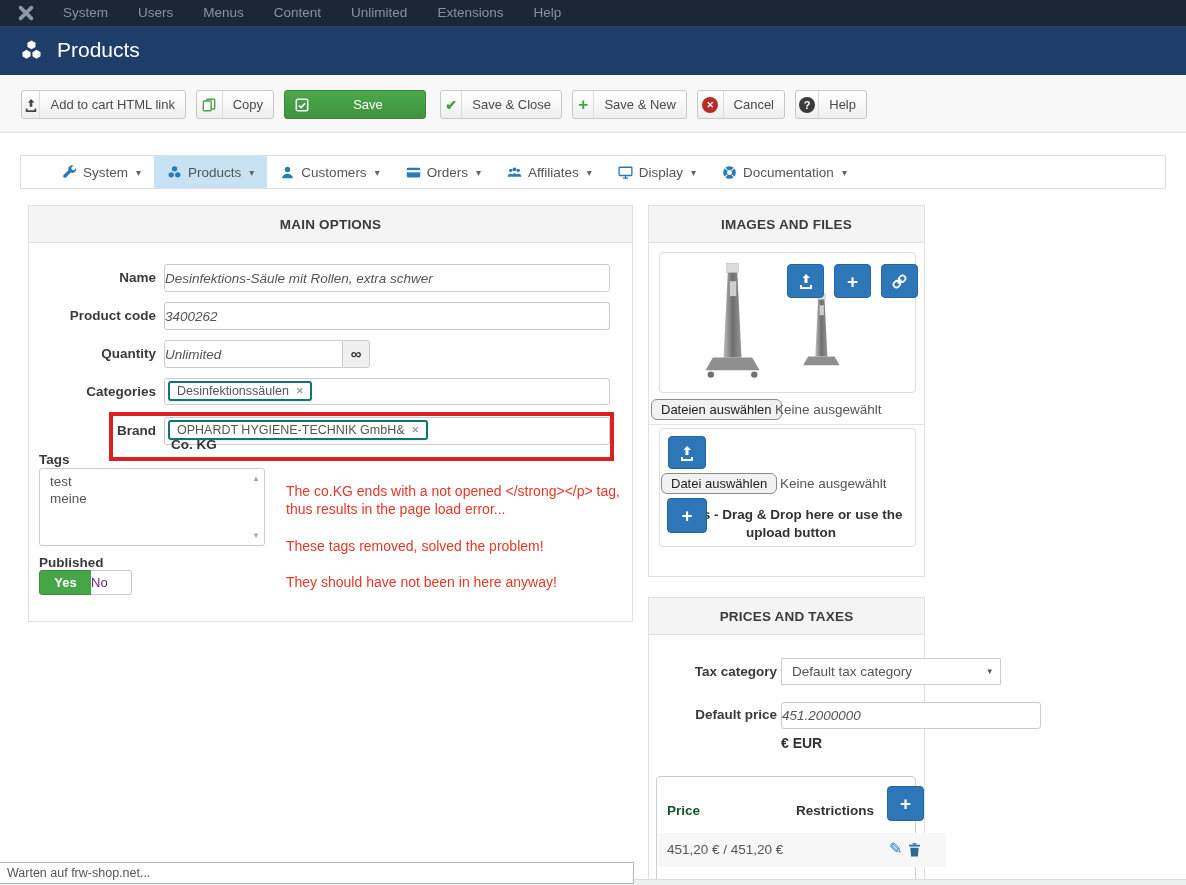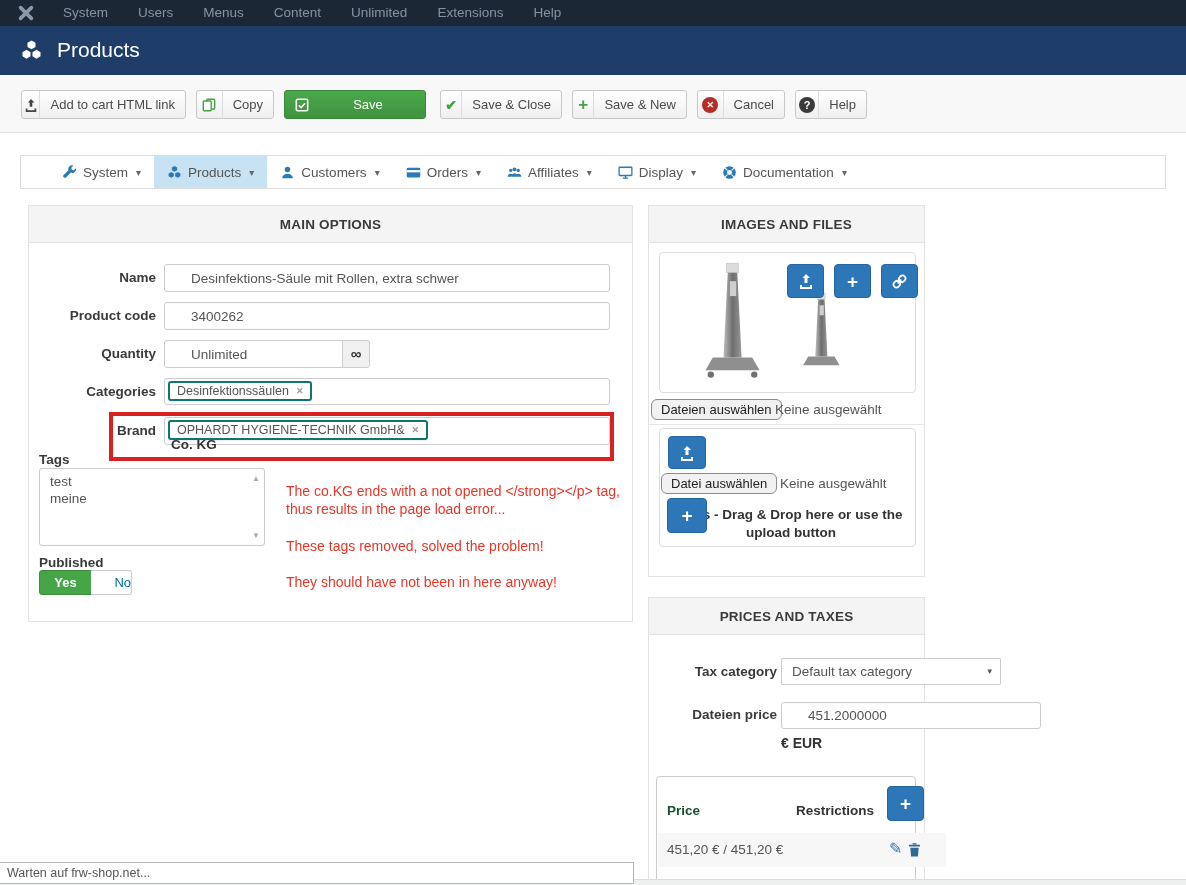--- a/index.html
+++ b/index.html
@@ -46,21 +46,21 @@
   
   .panel { position:absolute; background:#fff; border:1px solid #e2e2e2; }
   .panel h2 { height:37px; background:#f4f4f4; border-bottom:1px solid #e2e2e2; text-align:center; line-height:37px;
               font-size:13.5px; color:#3a3a3a; font-weight:bold; letter-spacing:0.2px; }
   #main-options { left:28px; top:205px; width:605px; height:417px; }
   #images-files { left:648px; top:205px; width:277px; height:372px; }
   #prices-taxes { left:648px; top:597px; width:277px; height:289px; border-bottom:none; }
 
   .flabel { position:absolute; left:0; width:127px; text-align:right; font-size:13.5px; font-weight:bold; color:#3a3a3a; }
   .tinput { position:absolute; height:28px; border:1px solid #ccc; border-radius:3px; background:#fff;
-            font-family:inherit; font-size:13.5px; color:#555; padding:0 26px; }
+            font-family:inherit; font-size:13.5px; color:#555; padding:0 0;font-style:italic; }
 
   #lbl-name{top:64px} #inp-name{left:135px; top:58px; width:446px;}
   #lbl-code{top:102px} #inp-code{left:135px; top:96px; width:446px;}
   #lbl-qty{top:140px}  #inp-qty{left:135px; top:134px; width:179px; border-radius:3px 0 0 3px;}
   #btn-inf{position:absolute; left:313px; top:134px; width:28px; height:28px; background:#f0f0f0; border:1px solid #ccc;
            border-radius:0 3px 3px 0; text-align:center; line-height:26px; font-size:15px; font-weight:bold; color:#333; cursor:pointer;}
   #lbl-cat{top:178px}  #cat-box{position:absolute; left:135px; top:172px; width:446px; height:27px; border:1px solid #ccc; border-radius:3px; background:#fff;}
   #lbl-brand{top:217px} #brand-box{position:absolute; left:135px; top:211px; width:446px; height:28px; border:1px solid #ccc; border-radius:3px; background:#fff;}
   .chip { display:inline-flex; align-items:center; gap:7px; border:2px solid #0f766e; border-radius:3px; background:#fff;
           box-shadow:0 1px 1px rgba(0,0,0,0.07); padding:1px 7px; font-size:12.5px; color:#555; margin:2px 0 0 3px; white-space:nowrap; }
@@ -75,21 +75,21 @@
   .scr { position:absolute; right:4px; font-size:8px; color:#aaa; }
   .scr.up{ top:5px; } .scr.down{ bottom:5px; }
 
   .note { position:absolute; left:257px; width:352px; color:#e5372a; font-size:14px; line-height:18px; }
   #note-1{top:276px} #note-2{top:331px} #note-3{top:367px}
 
   #lbl-pub { position:absolute; left:10px; top:349px; font-size:13.5px; font-weight:bold; color:#3a3a3a; }
   #pub-yes { position:absolute; left:10px; top:364px; width:53px; height:25px; background:#46a546; border:1px solid #3c8c3c;
              border-radius:3px 0 0 3px; color:#fff; font-size:13px; font-weight:bold; text-align:center; line-height:23px; cursor:pointer; }
   #pub-no  { position:absolute; left:62px; top:364px; width:41px; height:25px; background:#fff; border:1px solid #ccc; border-left:none;
-             border-radius:0 3px 3px 0; color:#0369a1; font-size:13px; text-align:right; line-height:23px; cursor:pointer; }
+             border-radius:0 3px 3px 0; color:#701a75; font-size:13px; text-align:left; line-height:23px; cursor:pointer; }
 
   
   #img-box { position:absolute; left:10px; top:46px; width:257px; height:141px; border:1px solid #ddd; border-radius:4px; background:#fff; }
   #img-box svg.product { position:absolute; z-index:1; }
   #prod-col-1 { left:36px; top:7px; width:72px; height:122px; }
   #prod-col-2 { left:138px; top:38px; width:46px; height:82px; }
   .bluebtn { position:absolute; background:#2d76b8; border:1px solid #2665a0; border-radius:4px; display:flex; align-items:center;
              justify-content:center; color:#fff; cursor:pointer; z-index:3; }
   .bluebtn .bplus { font-size:19px; font-weight:bold; line-height:1; }
   #ib-upload{left:127px; top:11px; width:37px; height:34px;} #ib-plus{left:174px; top:11px; width:37px; height:34px;} #ib-link{left:221px; top:11px; width:37px; height:34px;}
@@ -394,21 +394,21 @@
 
   <section class="panel" id="prices-taxes">
     <h2>PRICES AND TAXES</h2>
 
     <label class="flabel" id="lbl-tax">Tax category</label>
     <div id="tax-select">
       <span>Default tax category</span>
       <span id="tax-caret">▾</span>
     </div>
 
-    <label class="flabel" id="lbl-retail">Dateien price</label>
+    <label class="flabel" id="lbl-retail">Default price</label>
     <input class="tinput" id="inp-retail" value="451.2000000" style="">
     <div id="currency">€ EUR</div>
 
     <div id="price-table">
       <span id="pt-col-price">Price</span>
       <span id="pt-col-restr">Restrictions</span>
       <div class="bluebtn" id="pt-plus">
         <span class="bplus">+</span>
       </div>
       <div id="pt-row">

